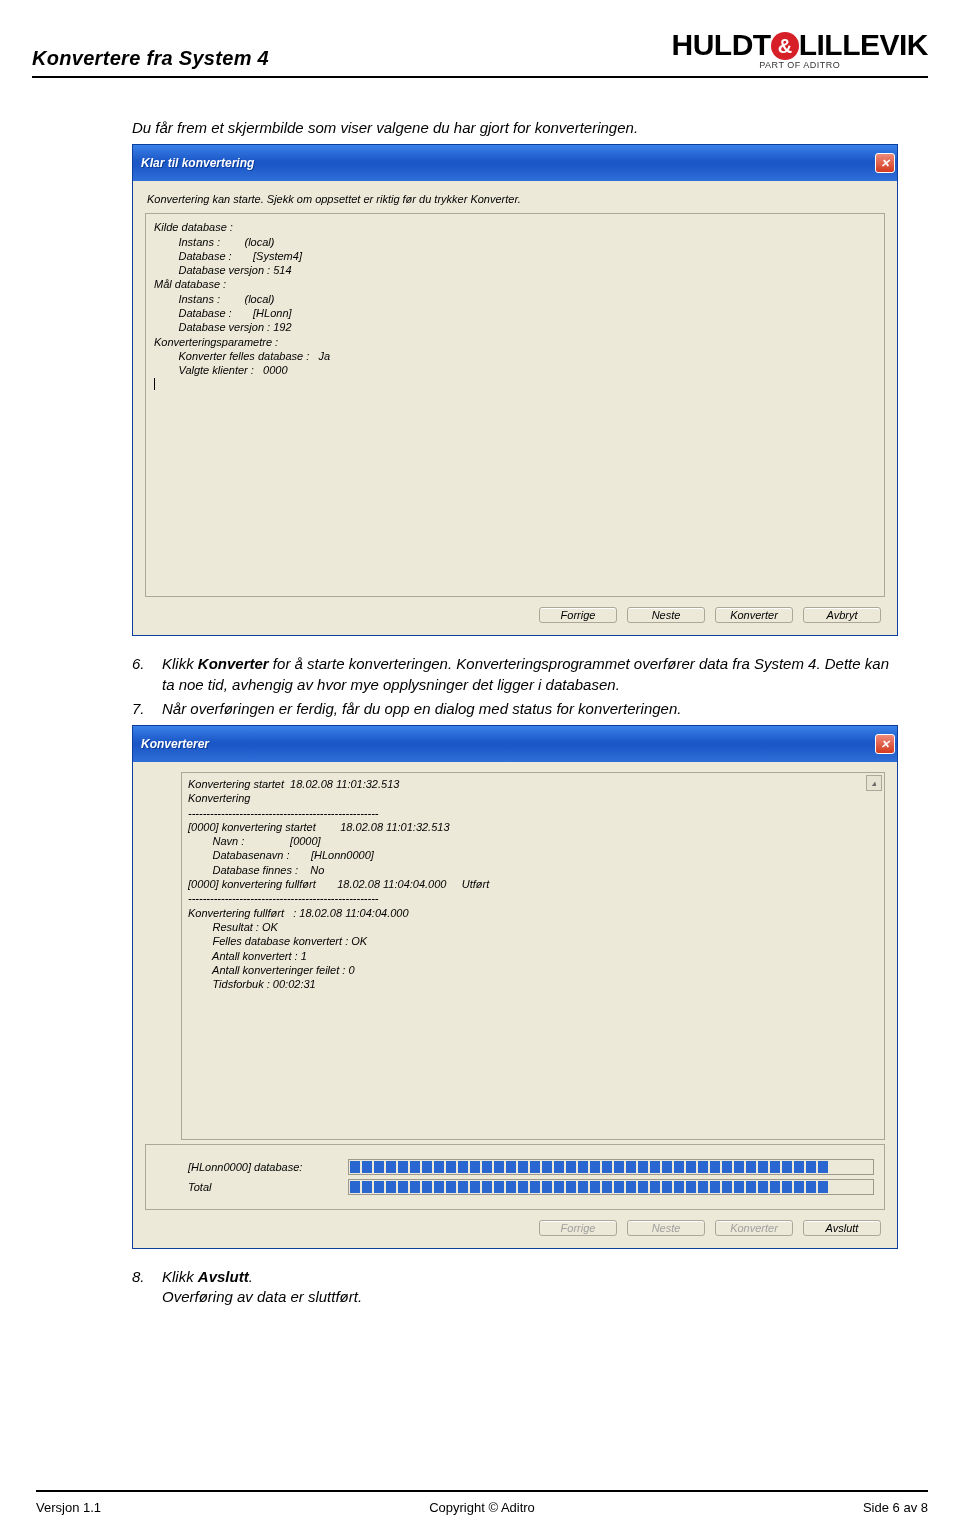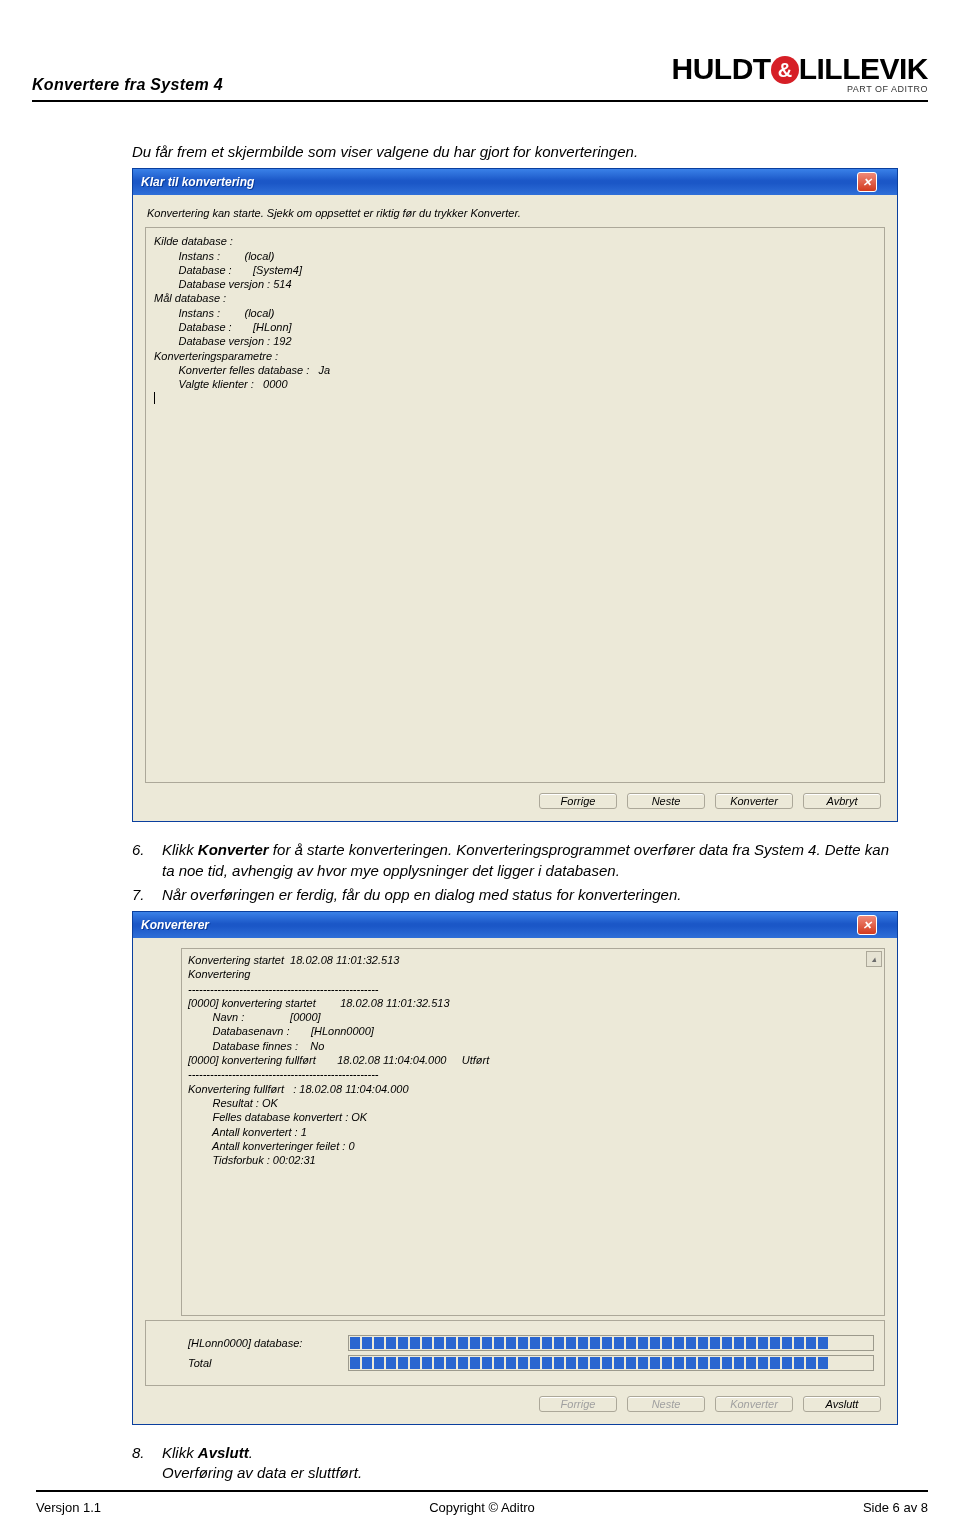--- a/index.html
+++ b/index.html
@@ -18,27 +18,26 @@
   }
   .header-row {
     display: flex;
     justify-content: space-between;
     align-items: flex-end;
     margin-bottom: 6px;
   }
   .doc-title {
     font-style: italic;
     font-weight: bold;
-    font-size: 16px;
+    font-size: 20px;
     letter-spacing: 0.3px;
   }
   .logo {
-    text-align: right;
+    text-align: center;
     line-height: 1;
-    margin-top: 24px;
   }
   .logo .brand {
     font-family: Arial, sans-serif;
     font-weight: 900;
     font-size: 30px;
     letter-spacing: -0.5px;
     color: #000;
   }
   .logo .amp {
     display: inline-flex;
@@ -93,26 +92,26 @@
   
   .win {
     border: 1px solid #0a3f9e;
     background: #ece9d8;
     margin: 4px 0 8px 0;
     font-family: Tahoma, sans-serif;
     font-size: 11px;
     color: #000;
   }
   .titlebar {
-    height: 26px;
+    height: 36px;
     background: linear-gradient(to bottom, #3a81e8 0%, #1b57c7 45%, #1b57c7 55%, #2f6fd8 100%);
     display: flex;
     align-items: center;
     justify-content: space-between;
-    padding: 0 20px 0 8px;
+    padding: 0 2px 0 8px;
   }
   .titlebar .tcap {
     color: #fff;
     font-weight: bold;
     font-size: 12px;
     text-shadow: 1px 1px 0 #0a3b9a;
   }
   .closebox {
     width: 20px; height: 20px;
     background: linear-gradient(to bottom,#f08a7a,#d23a1e);
@@ -125,21 +124,21 @@
   .win-body {
     padding: 10px 12px 8px 12px;
   }
   .inset {
     border: 1px solid #aca899;
     background: #ece9d8;
     padding: 6px 8px;
     min-height: 0;
   }
   .win1 .inset.textarea {
-    height: 556px;
+    height: 384px;
     position: relative;
   }
   .mono {
     font-family: Tahoma, sans-serif;
     font-size: 11px;
     line-height: 1.3;
     white-space: pre;
     color: #000;
   }
   .caret {

